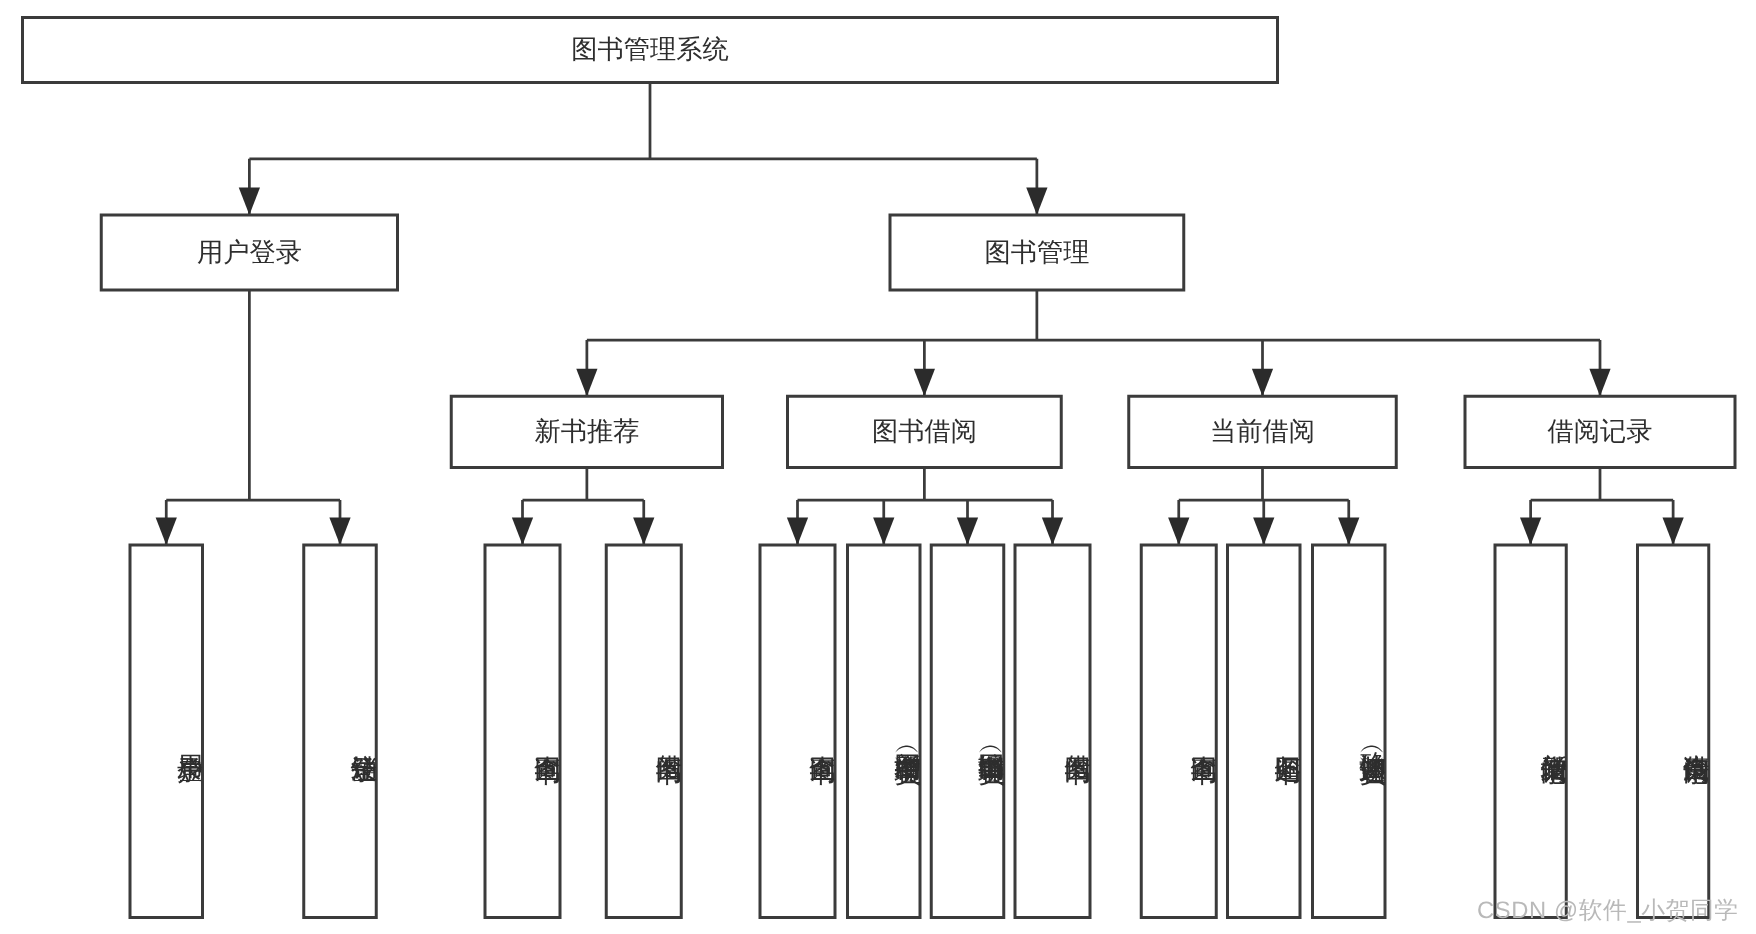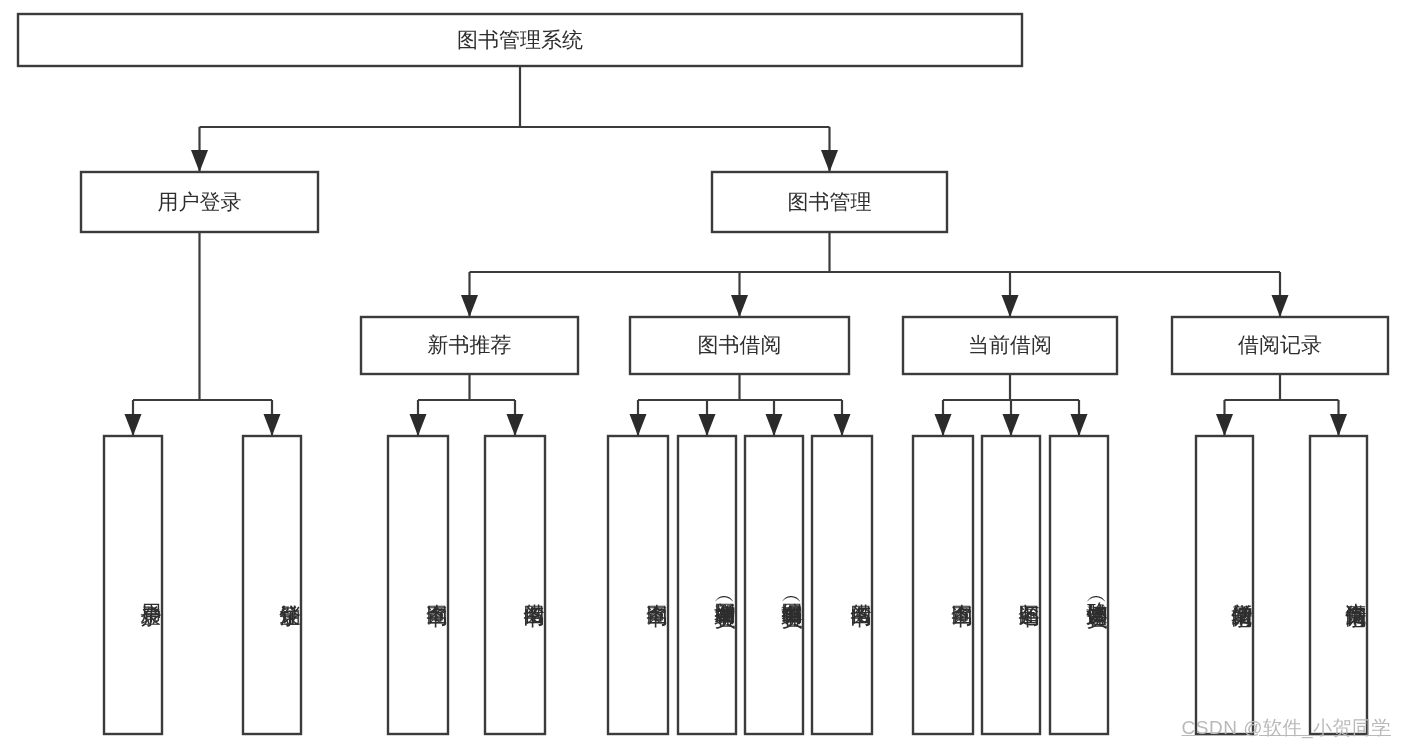--- a/index.html
+++ b/index.html
@@ -67,21 +67,20 @@
   }
   .watermark {
     position: absolute;
     right: 14px;
     bottom: 6px;
     font-family: "Liberation Sans", "DejaVu Sans", sans-serif;
     font-size: 19px;
     color: #b9b9b9;
     letter-spacing: 0.5px;
     white-space: nowrap;
-    text-decoration: underline;
   }
 </style>
 </head>
 <body>
 
 <div id="diagram-root">
   <svg class="tree-canvas" id="tree-canvas" viewBox="0 0 1405 747" xmlns="http://www.w3.org/2000/svg">
       <rect x="18" y="14" width="1004" height="52" class="node-rect"></rect>
       <text x="520" y="41" class="node-label-h">图书管理系统</text>
       <line x1="520" y1="66" x2="520" y2="127" class="connector"></line>

